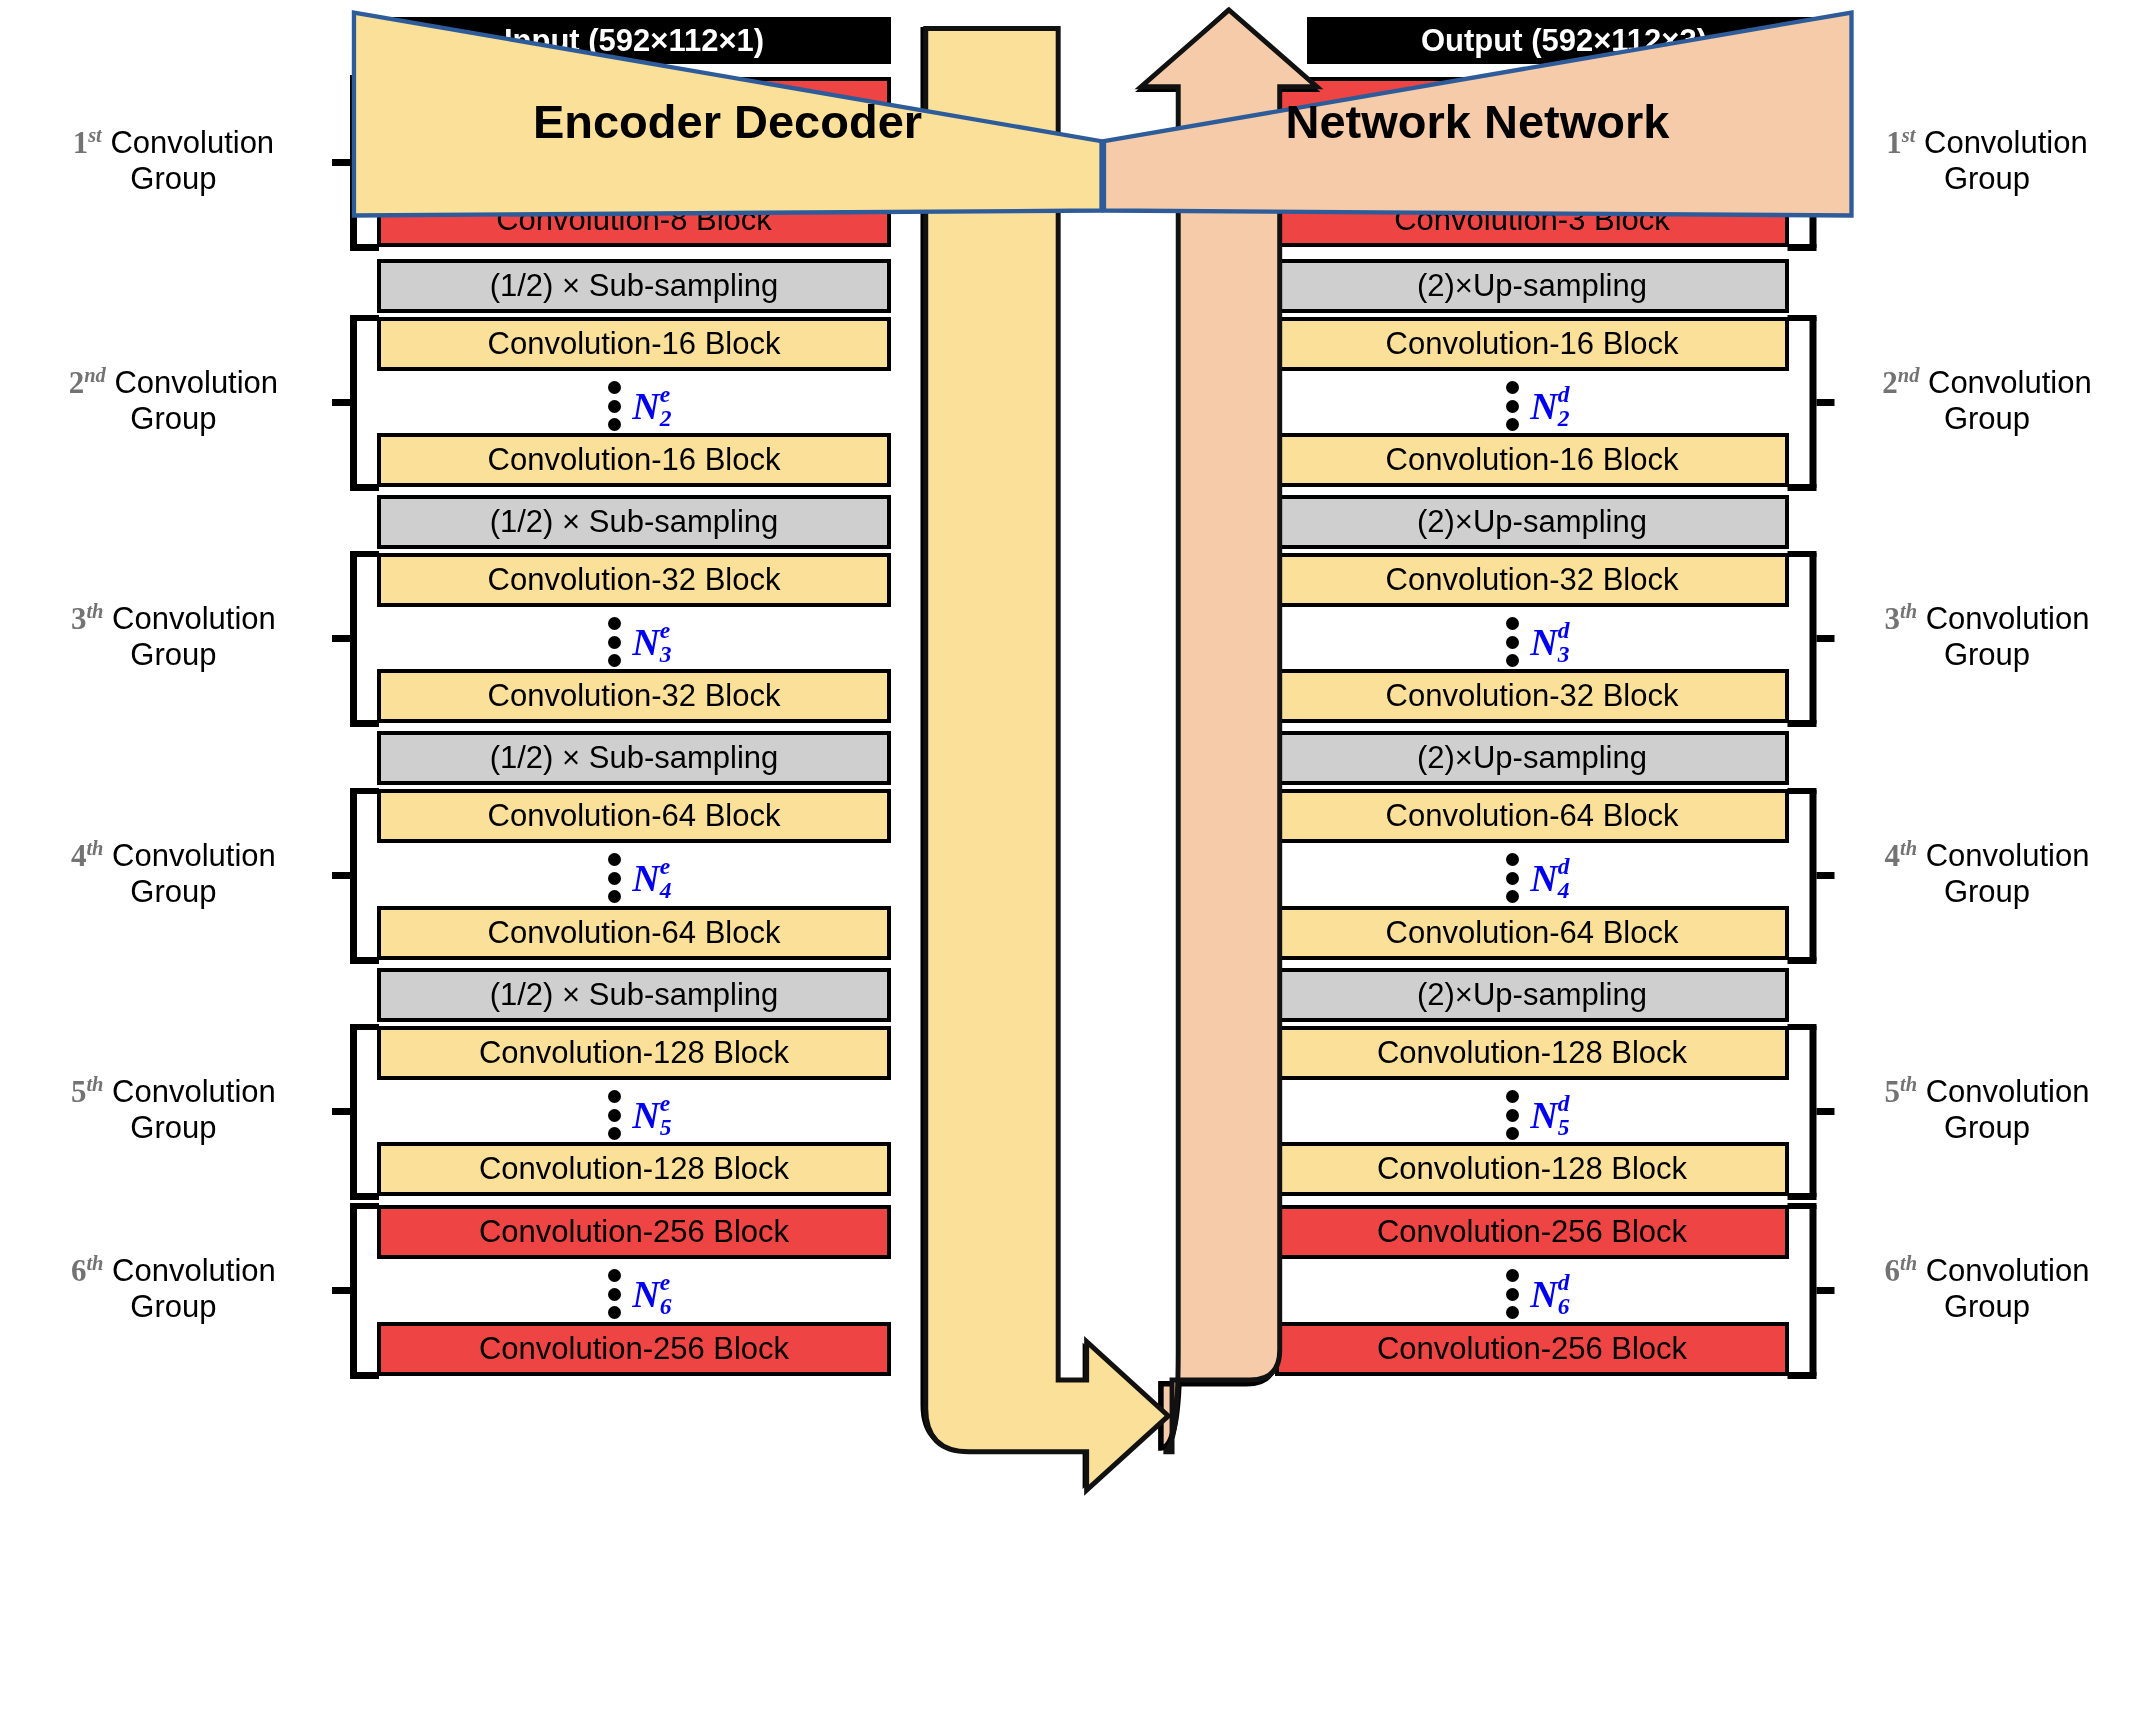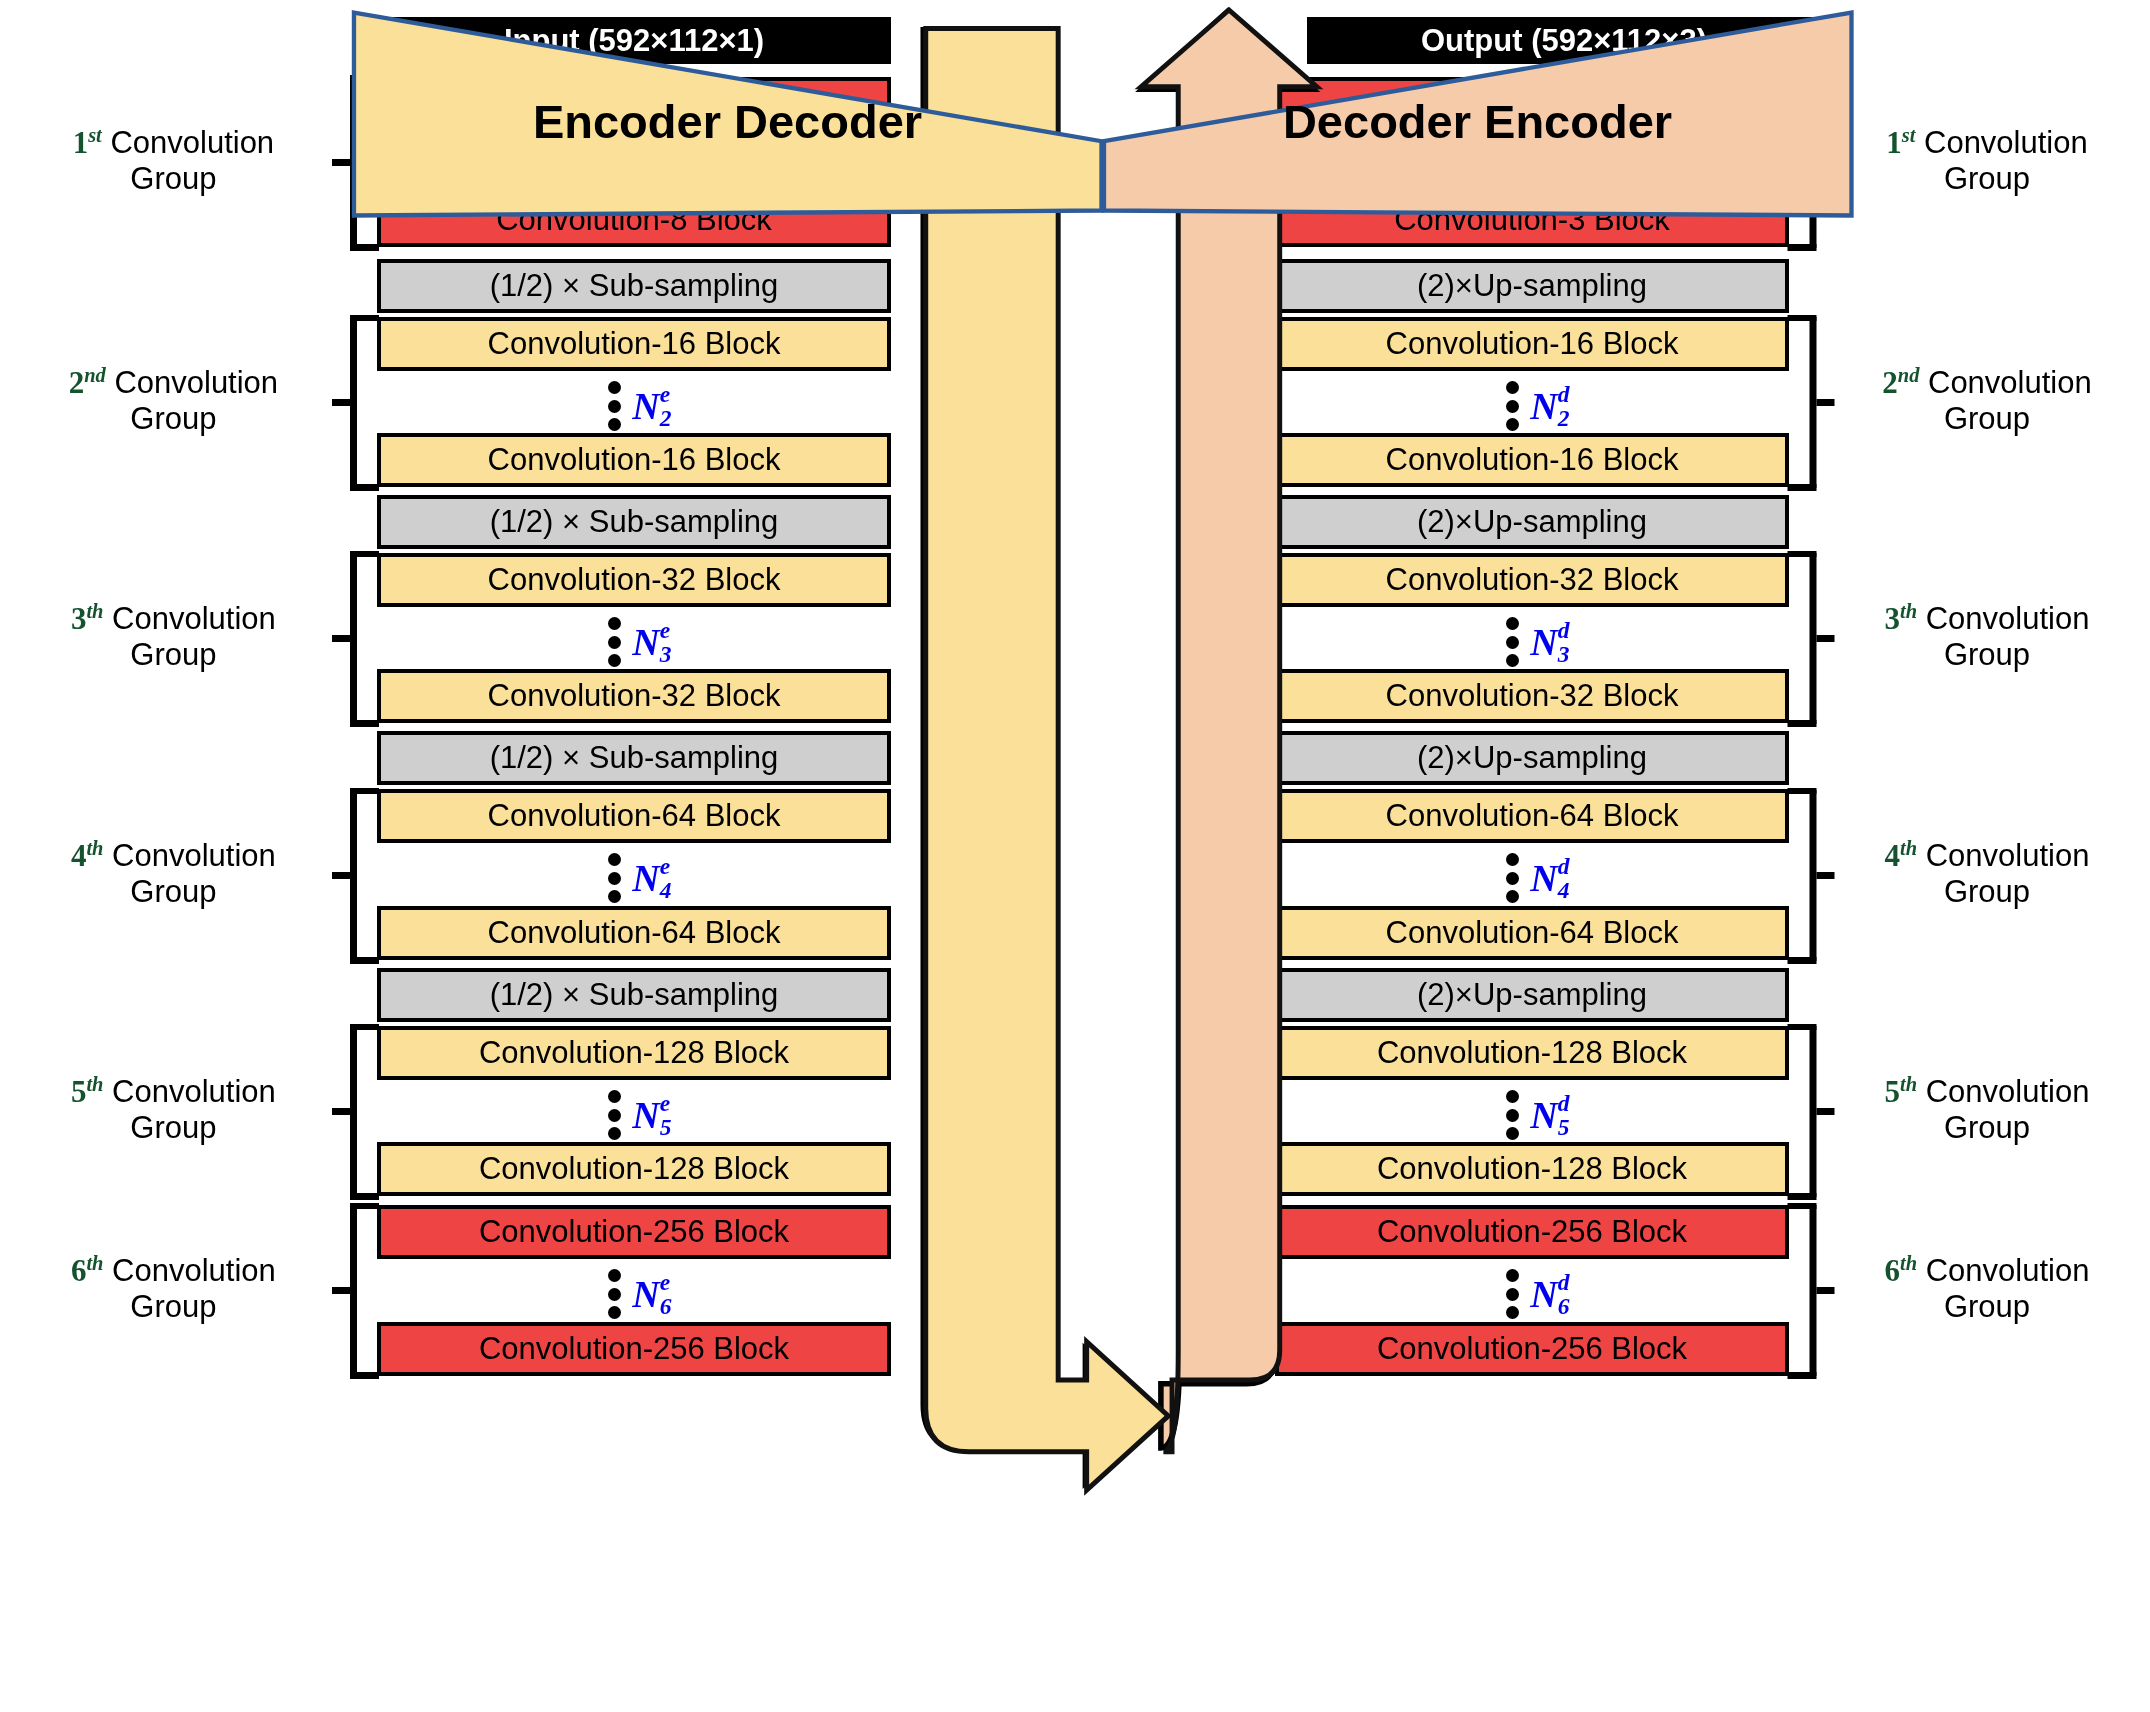--- a/index.html
+++ b/index.html
@@ -51,21 +51,21 @@
   .brace .nub{position:absolute;top:50%;margin-top:-3.1px;width:18.6px;height:6.8px;background:#000;}
   .brace.left .t,.brace.left .b{left:11px;}
   .brace.left .nub{left:-7.4px;}
   .brace.right{transform:scaleX(-1);}
   .brace.right .nub{left:-7.4px;}
 
   
   .glabel{
     position:absolute;text-align:center;font-size:31px;color:#000;line-height:1.14;
   }
-  .glabel .ord{color:#14532d;font-weight:bold;font-family:"Liberation Serif",serif;}
+  .glabel .ord{color:#737373;font-weight:bold;font-family:"Liberation Serif",serif;}
   .glabel .ord sup{font-size:0.66em;font-style:italic;font-weight:bold;}
 
   
   #arrows{position:absolute;left:0;top:0;width:2151px;height:1713px;pointer-events:none;}
 
   
   #trapz{position:absolute;left:0;top:2400;width:2151px;height:228px;}
   .tlabel{
     position:absolute;font-size:47px;font-weight:bold;color:#000;
     text-align:center;
@@ -358,15 +358,15 @@
            L 1894,2346
            Z" fill="#F5CBAA" stroke="#111" stroke-width="8"></path>
 </svg>
 
 <div id="trapz">
   <svg viewBox="0 0 3476 368" style="width:2151px;height:228px;display:block;">
     <polygon points="572,20 1780,228 1780,340 572,348" fill="#FBE09A" stroke="#2E5C9A" stroke-width="7"></polygon>
     <polygon points="1784,228 2992,20 2992,348 1784,340" fill="#F5CBAA" stroke="#2E5C9A" stroke-width="7"></polygon>
   </svg>
   <div class="tlabel" id="enc-net-label" style="left:354px;top:94px;width:747px;">Encoder Decoder</div>
-  <div class="tlabel" id="dec-net-label" style="left:1104px;top:94px;width:747px;">Decoder Encoder</div>
+  <div class="tlabel" id="dec-net-label" style="left:1104px;top:94px;width:747px;">Network Network</div>
 </div>
 
 
 </body></html>

